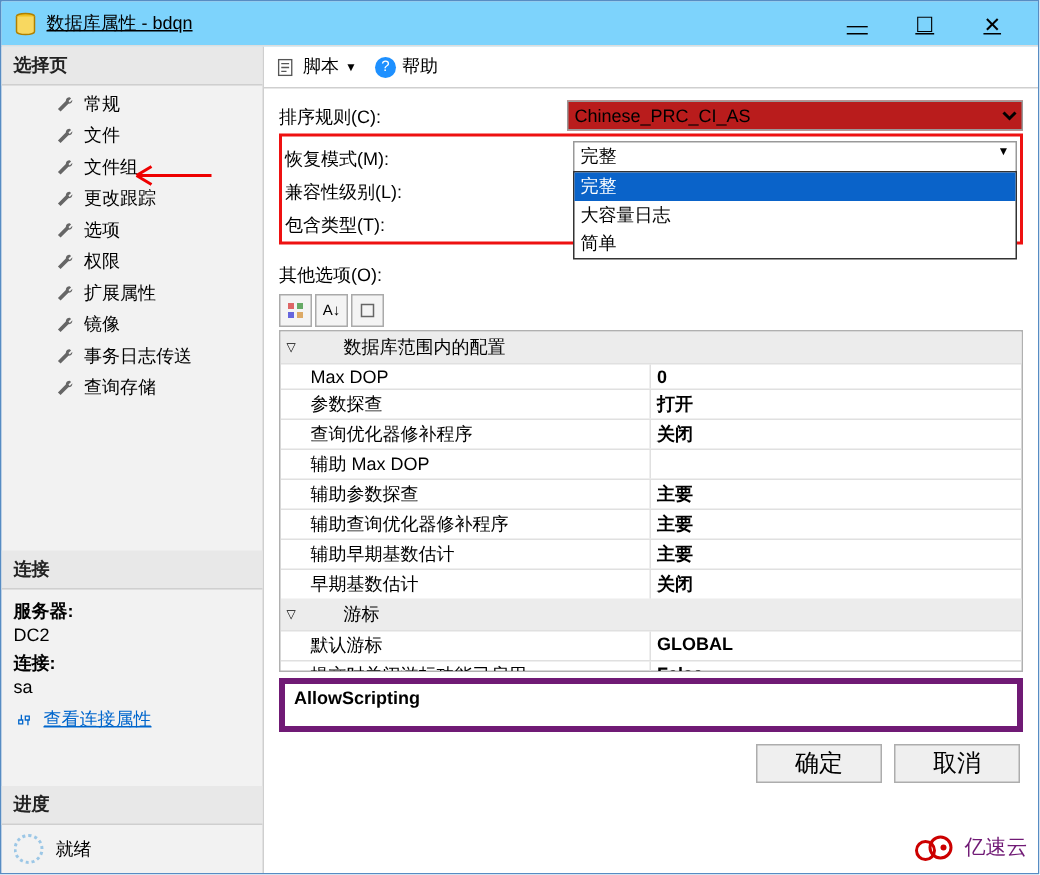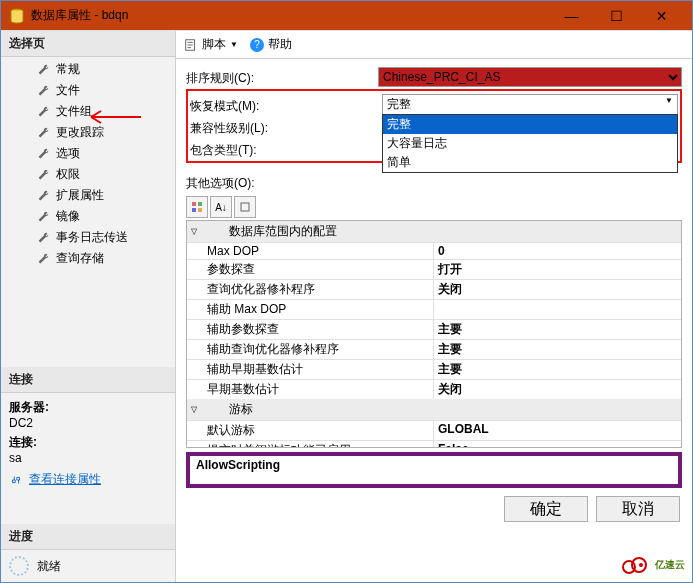--- a/index.html
+++ b/index.html
@@ -1,20 +1,20 @@
 <!DOCTYPE html>
 <html><head>
 <meta charset="utf-8">
 <style>
 * { box-sizing: border-box; margin: 0; padding: 0; font-family: "Microsoft YaHei", "SimSun", sans-serif; }
 body { background: #fff; width: 693px; height: 583px; overflow: hidden; position: relative; }
 
 .window { width: 693px; height: 583px; border: 1px solid #578cc3; display: flex; flex-direction: column; }
 
-.titlebar { height: 30px; background: #c2410c; display: flex; align-items: center; padding: 0 8px; border-bottom: 1px solid #ddd; }
+.titlebar { height: 30px; background: #7dd3fc; display: flex; align-items: center; padding: 0 8px; border-bottom: 1px solid #ddd; text-decoration: underline; }
 .titlebar-icon { width: 16px; height: 16px; margin-right: 6px; }
 .titlebar-text { font-size: 12px; flex: 1; }
 .titlebar-controls { display: flex; }
 .titlebar-btn { width: 45px; height: 30px; display: flex; align-items: center; justify-content: center; cursor: pointer; font-size: 14px; }
 
 .content { flex: 1; display: flex; overflow: hidden; }
 
 .sidebar { width: 175px; background: #f2f2f2; border-right: 1px solid #cfcfcf; display: flex; flex-direction: column; font-size: 12px; position: relative; }
 .sidebar-header { background: #e8e8e8; border-bottom: 1px solid #cfcfcf; padding: 4px 8px; font-weight: bold; color: #222; }
 .sidebar-list { padding: 2px 0; }
@@ -61,21 +61,21 @@
 .pg-name { width: 50%; padding: 1px 4px 1px 20px; border-right: 1px solid #e0e0e0; white-space: nowrap; overflow: hidden; }
 .pg-val { width: 50%; padding: 1px 4px; font-weight: bold; }
 
 .desc-box { margin: 4px 10px 0; border: 4px solid #701a75; height: 36px; padding: 2px 6px; font-size: 12px; font-weight: bold; }
 
 .footer { display: flex; justify-content: flex-end; padding: 8px 12px; gap: 8px; }
 .btn { min-width: 84px; height: 26px; border: 1px solid #adadad; background: #efefef; font-size: 16px; cursor: pointer; }
 
 .red-arrow { position: absolute; left: 85px; top: 76px; pointer-events: none; }
 
-.watermark { position: absolute; right: 8px; bottom: 8px; display: flex; align-items: center; gap: 4px; font-size: 10px; color: #4d7c0f; pointer-events: none; font-weight: bold; }
+.watermark { position: absolute; right: 8px; bottom: 8px; display: flex; align-items: center; gap: 4px; font-size: 14px; color: #701a75; pointer-events: none; }
 .wm-logo { width: 30px; height: 20px; }
 </style>
 </head>
 <body>
 
 <div class="window">
   <div class="titlebar">
     <svg class="titlebar-icon" viewBox="0 0 16 16">
         <ellipse cx="8" cy="3" rx="6" ry="2" fill="#f0c020" stroke="#b08000"></ellipse>
         <path d="M2 3v10c0 1.1 2.7 2 6 2s6-.9 6-2V3" fill="#f8d860" stroke="#b08000"></path>

